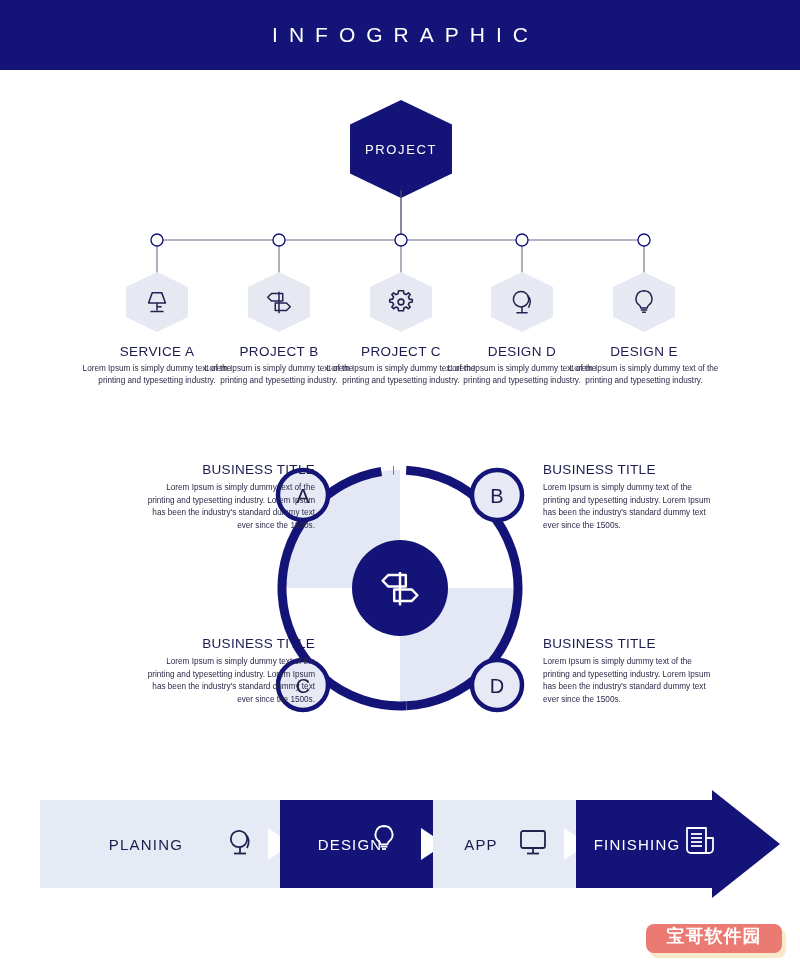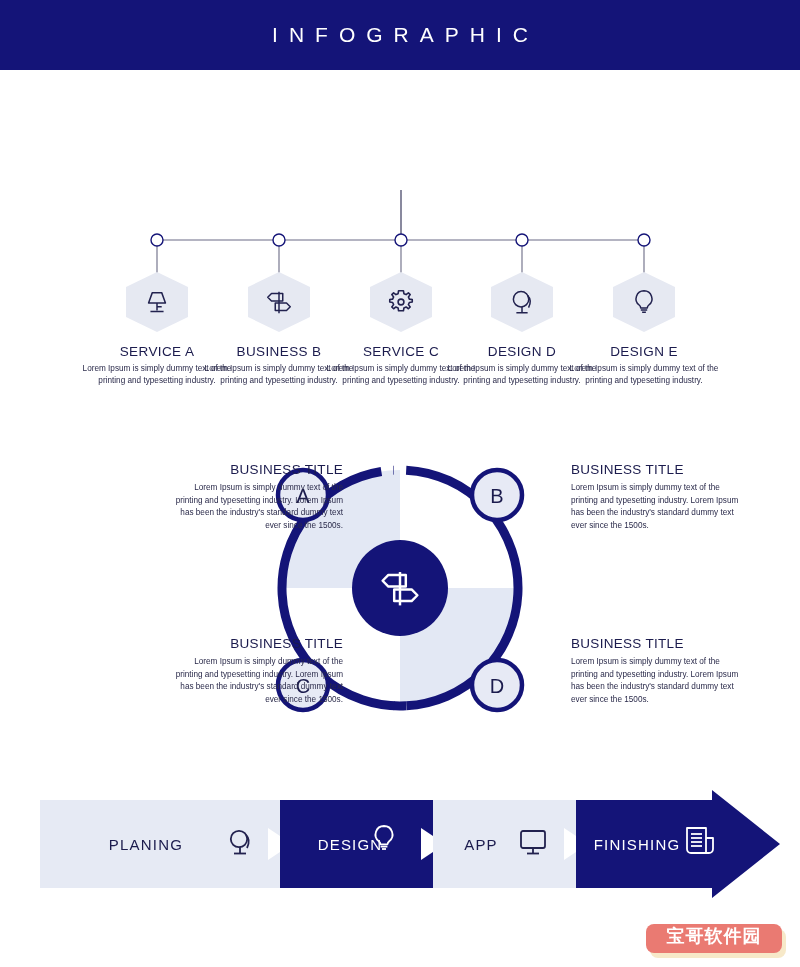--- a/index.html
+++ b/index.html
@@ -54,21 +54,21 @@
   }
   .svc-desc {
     margin-top: 4px; font-size: 8.2px; color: #2a2a4a; line-height: 1.45;
     text-align: center; width: 150px;
   }
 
   
   .cycle { position: absolute; left: 255px; top: 443px; width: 290px; height: 290px; }
   .cycle svg { display: block; }
   .biz {
-    position: absolute; width: 175px; margin-left: 28px;
+    position: absolute; width: 175px;
   }
   .biz-title { font-size: 13.5px; color: #1b1b4d; letter-spacing: 0.3px; }
   .biz-desc { margin-top: 5px; font-size: 8.2px; color: #2a2a4a; line-height: 1.55; }
   .biz.left { text-align: right; left: 140px; }
   .biz.right { text-align: left; left: 543px; }
   .biz-tl { top: 462px; }
   .biz-tr { top: 462px; }
   .biz-bl { top: 636px; }
   .biz-br { top: 636px; }
 
@@ -97,20 +97,23 @@
 </style>
 </head>
 <body>
 
 <div class="page">
 
   <div class="header">
     <div class="header-title">INFOGRAPHIC</div>
   </div>
 
+  <div class="project-hex">
+    <div class="project-label">PROJECT</div>
+  </div>
 
   <div class="connectors">
     <svg width="800" height="100" viewBox="0 0 800 100">
 
       <line x1="401" y1="0" x2="401" y2="50" stroke="#4a4a6a" stroke-width="1.3"></line>
 
       <line x1="157" y1="50" x2="644" y2="50" stroke="#6b6b85" stroke-width="1.1"></line>
 
       <line x1="157" y1="50" x2="157" y2="92" stroke="#6b6b85" stroke-width="1.1"></line>
       <line x1="279" y1="50" x2="279" y2="92" stroke="#6b6b85" stroke-width="1.1"></line>
@@ -142,32 +145,32 @@
     </div>
 
     <div class="service" style="left:199px;">
       <div class="svc-hex">
         <svg width="30" height="30" viewBox="0 0 32 32" fill="none" stroke="#22224f" stroke-width="1.6" stroke-linejoin="round">
           <path d="M20 7 L8 7 L4 11 L8 15 L20 15 Z"></path>
           <path d="M12 17 L24 17 L28 21 L24 25 L12 25 Z"></path>
           <line x1="16" y1="5" x2="16" y2="28"></line>
         </svg>
       </div>
-      <div class="svc-title">BUSINESS B</div>
+      <div class="svc-title">PROJECT B</div>
       <div class="svc-desc">Lorem Ipsum is simply dummy text of the printing and typesetting industry.</div>
     </div>
 
     <div class="service" style="left:321px;">
       <div class="svc-hex">
         <svg width="30" height="30" viewBox="0 0 32 32" fill="none" stroke="#22224f" stroke-width="1.7" stroke-linejoin="round">
           <path d="M16 4 l2.6 0 0.5 3.1 2.3 1 2.5-1.9 1.9 1.9 -1.9 2.5 1 2.3 3.1 0.5 0 2.6 -3.1 0.5 -1 2.3 1.9 2.5 -1.9 1.9 -2.5-1.9 -2.3 1 -0.5 3.1 -2.6 0 -2.6 0 -0.5-3.1 -2.3-1 -2.5 1.9 -1.9-1.9 1.9-2.5 -1-2.3 -3.1-0.5 0-2.6 3.1-0.5 1-2.3 -1.9-2.5 1.9-1.9 2.5 1.9 2.3-1 0.5-3.1 z"></path>
           <circle cx="16" cy="16" r="3.1"></circle>
         </svg>
       </div>
-      <div class="svc-title">SERVICE C</div>
+      <div class="svc-title">PROJECT C</div>
       <div class="svc-desc">Lorem Ipsum is simply dummy text of the printing and typesetting industry.</div>
     </div>
 
     <div class="service" style="left:442px;">
       <div class="svc-hex">
         <svg width="30" height="30" viewBox="0 0 32 32" fill="none" stroke="#22224f" stroke-width="1.6" stroke-linejoin="round">
           <circle cx="15" cy="13" r="8.2"></circle>
           <path d="M22 9 q5 5 1 13"></path>
           <line x1="16" y1="21" x2="16" y2="27"></line>
           <line x1="10" y1="27.5" x2="22" y2="27.5"></line>

